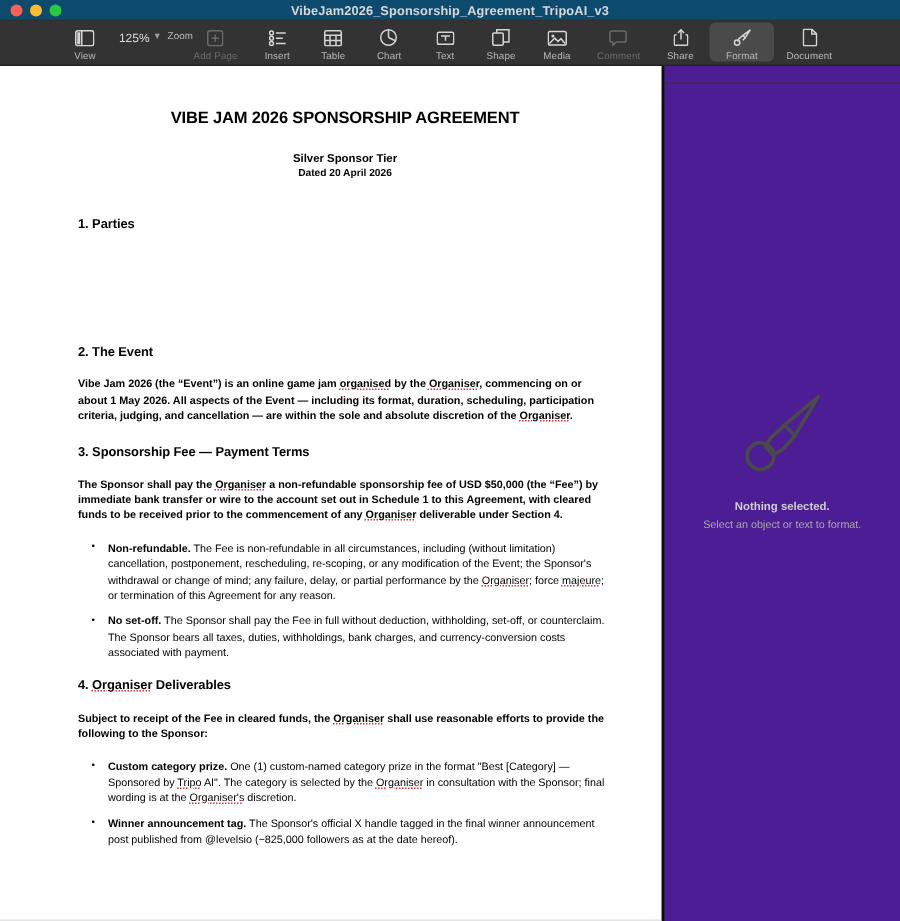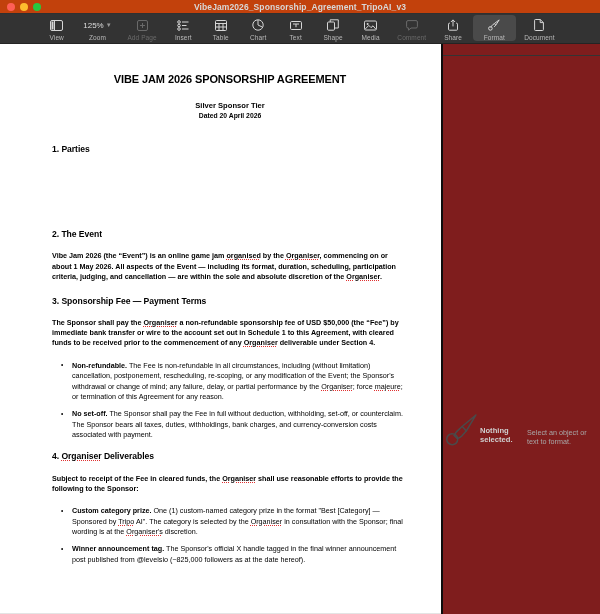--- a/index.html
+++ b/index.html
@@ -12,21 +12,21 @@
   .window {
     width: 600px; height: 614px;
     display: flex; flex-direction: column;
     background: #2b2b2b;
     position: relative;
   }
 
   
   .titlebar {
     height: 14px;
-    background: #c2410c;
+    background: #0c4a6e;
     display: flex; align-items: center;
     position: relative;
     flex: 0 0 auto;
     border-bottom: 1px solid #303030;
   }
   .traffic {
     display: flex; align-items: center; gap: 5px;
     padding-left: 7px;
   }
   .dot { width: 8px; height: 8px; border-radius: 50%; display:block; }
@@ -83,21 +83,21 @@
   .zoom-ctl {
     display: flex; align-items: center;
     gap: 2px;
     height: 14px;
     padding: 0 4px;
     margin-top: 3px;
     border-radius: 3px;
   }
   .zoom-val { font-size: 8px; color: #dcdcdc; }
   .zoom-chev { font-size: 6px; color: #9a9a9a; line-height: 1; }
-  .zoom-wrap { display: flex; flex-direction: column; align-items: center; width: 46px; }
+  .zoom-wrap { display: flex; flex-direction: row; align-items: center; width: 46px; }
   .spacer-b { flex: 1 1 auto; }
   .spacer-d { flex: 0 0 38px; }
 
   
   .body {
     flex: 1 1 auto;
     display: flex;
     min-height: 0;
     background: #262626;
   }
@@ -179,22 +179,23 @@
   
   .divider {
     width: 2px;
     background: #0d0d0d;
     flex: 0 0 2px;
   }
 
   
   .sidebar {
     flex: 1 1 auto;
-    background: #7f1d1d;
+    background: #4c1d95;
     display: flex;
+    flex-direction: column;
     align-items: center;
     justify-content: flex-start;
     padding-top: 215px;
     position: relative;
   }
   .brush-icon {
     width: 60px; height: 60px;
     color: #4a4a4a;
     margin-bottom: 14px;
   }

